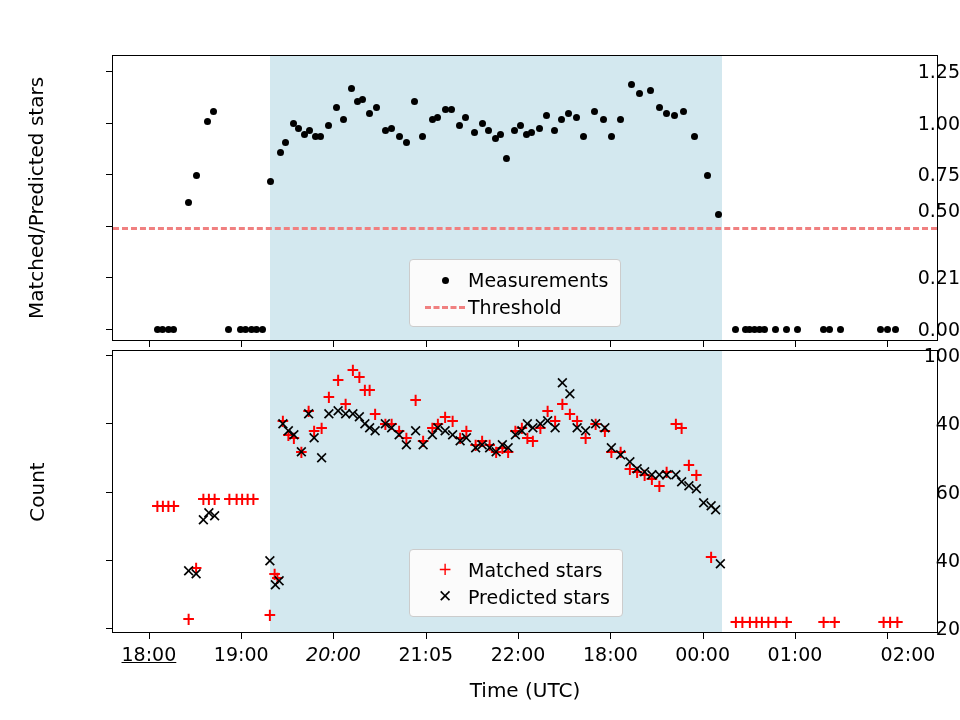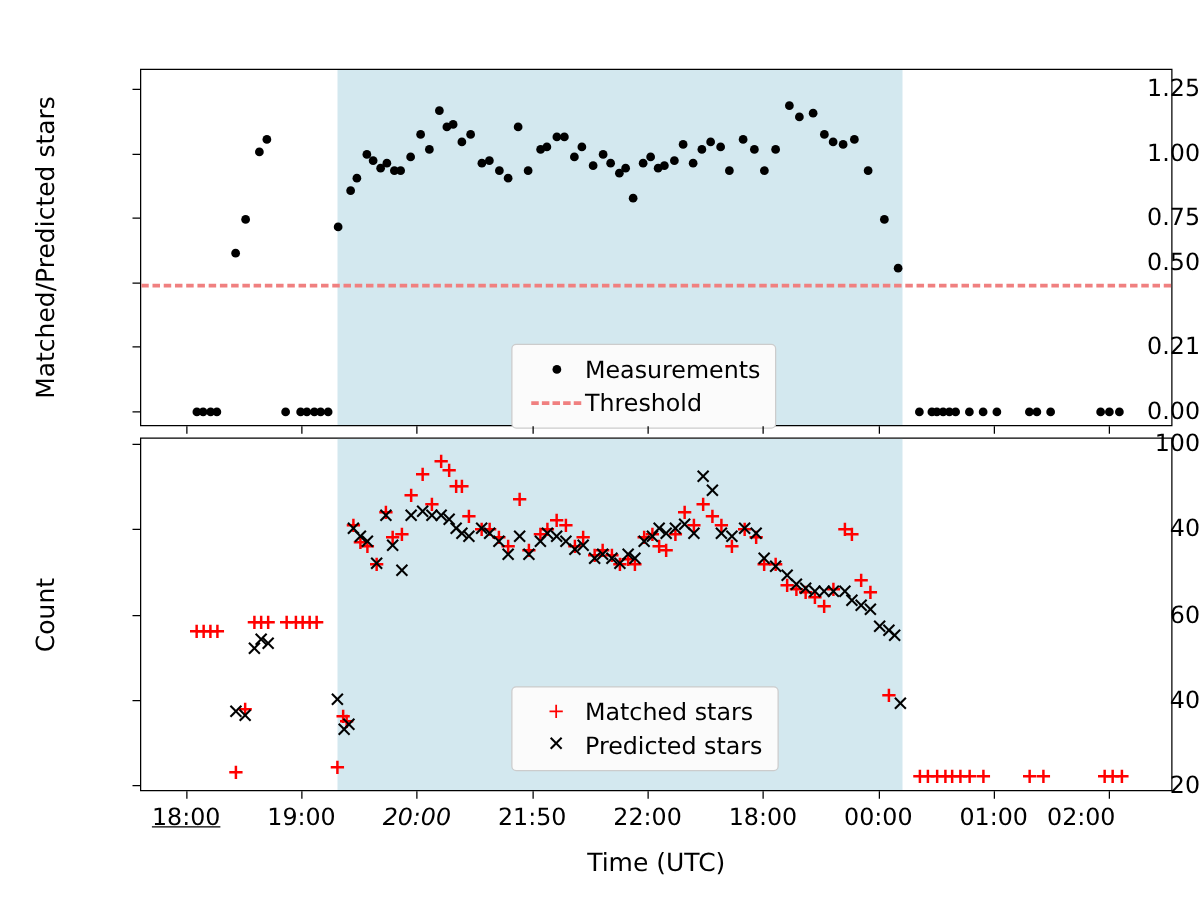--- a/index.html
+++ b/index.html
@@ -275,21 +275,21 @@
       <div class="pt" style="left: 673.721px; top: 273.655px; background: rgb(0, 0, 0);"></div>
       <div class="pt" style="left: 684.796px; top: 273.655px; background: rgb(0, 0, 0);"></div>
       <div class="pt" style="left: 710.637px; top: 273.655px; background: rgb(0, 0, 0);"></div>
       <div class="pt" style="left: 716.174px; top: 273.655px; background: rgb(0, 0, 0);"></div>
       <div class="pt" style="left: 727.249px; top: 273.655px; background: rgb(0, 0, 0);"></div>
       <div class="pt" style="left: 767.857px; top: 273.655px; background: rgb(0, 0, 0);"></div>
       <div class="pt" style="left: 774.317px; top: 273.655px; background: rgb(0, 0, 0);"></div>
       <div class="pt" style="left: 782.623px; top: 273.655px; background: rgb(0, 0, 0);"></div>
     </div>
 
-  <div class="legend" id="legend-top" style="left: 409px; top: 259px; margin-top: 16px;">
+  <div class="legend" id="legend-top" style="left: 409px; top: 259px;">
     <div class="legend-row">
       <span class="legend-key"><span class="dot"></span></span>
       <span class="legend-label">Measurements</span>
     </div>
     <div class="legend-row">
       <span class="legend-key"><span class="dashline"></span></span>
       <span class="legend-label">Threshold</span>
     </div>
   </div>
 
@@ -472,36 +472,36 @@
   <div id="xticks">
       <div class="xtick-label" style="left: 148.916px; top: 643px; text-decoration: underline;">18:00</div>
       <div class="xtick-mark" style="left: 148.916px; top: 341px;"></div>
       <div class="xtick-mark" style="left: 148.916px; top: 633px;"></div>
       <div class="xtick-label" style="left: 241.207px; top: 643px;">19:00</div>
       <div class="xtick-mark" style="left: 241.207px; top: 341px;"></div>
       <div class="xtick-mark" style="left: 241.207px; top: 633px;"></div>
       <div class="xtick-label" style="left: 333.497px; top: 643px; font-style: italic;">20:00</div>
       <div class="xtick-mark" style="left: 333.497px; top: 341px;"></div>
       <div class="xtick-mark" style="left: 333.497px; top: 633px;"></div>
-      <div class="xtick-label" style="left: 425.788px; top: 643px;">21:50</div>
+      <div class="xtick-label" style="left: 425.788px; top: 643px;">21:05</div>
       <div class="xtick-mark" style="left: 425.788px; top: 341px;"></div>
       <div class="xtick-mark" style="left: 425.788px; top: 633px;"></div>
       <div class="xtick-label" style="left: 518.078px; top: 643px;">22:00</div>
       <div class="xtick-mark" style="left: 518.078px; top: 341px;"></div>
       <div class="xtick-mark" style="left: 518.078px; top: 633px;"></div>
       <div class="xtick-label" style="left: 610.369px; top: 643px;">18:00</div>
       <div class="xtick-mark" style="left: 610.369px; top: 341px;"></div>
       <div class="xtick-mark" style="left: 610.369px; top: 633px;"></div>
       <div class="xtick-label" style="left: 702.659px; top: 643px;">00:00</div>
       <div class="xtick-mark" style="left: 702.659px; top: 341px;"></div>
       <div class="xtick-mark" style="left: 702.659px; top: 633px;"></div>
       <div class="xtick-label" style="left: 794.95px; top: 643px;">01:00</div>
       <div class="xtick-mark" style="left: 794.95px; top: 341px;"></div>
       <div class="xtick-mark" style="left: 794.95px; top: 633px;"></div>
-      <div class="xtick-label" style="left: 865px; top: 643px; text-align: right;">02:00</div>
+      <div class="xtick-label" style="left: 908px; top: 643px; text-align: right;">02:00</div>
       <div class="xtick-mark" style="left: 887.24px; top: 341px;"></div>
       <div class="xtick-mark" style="left: 887.24px; top: 633px;"></div>
     </div>
   <div class="xlabel" id="xlabel" style="left: 112px; width: 826px; top: 678px;">Time (UTC)</div>
 
   <div class="legend" id="legend-bottom" style="left: 409px; top: 549px;">
     <div class="legend-row">
       <span class="legend-key marker-plus">+</span>
       <span class="legend-label">Matched stars</span>
     </div>

